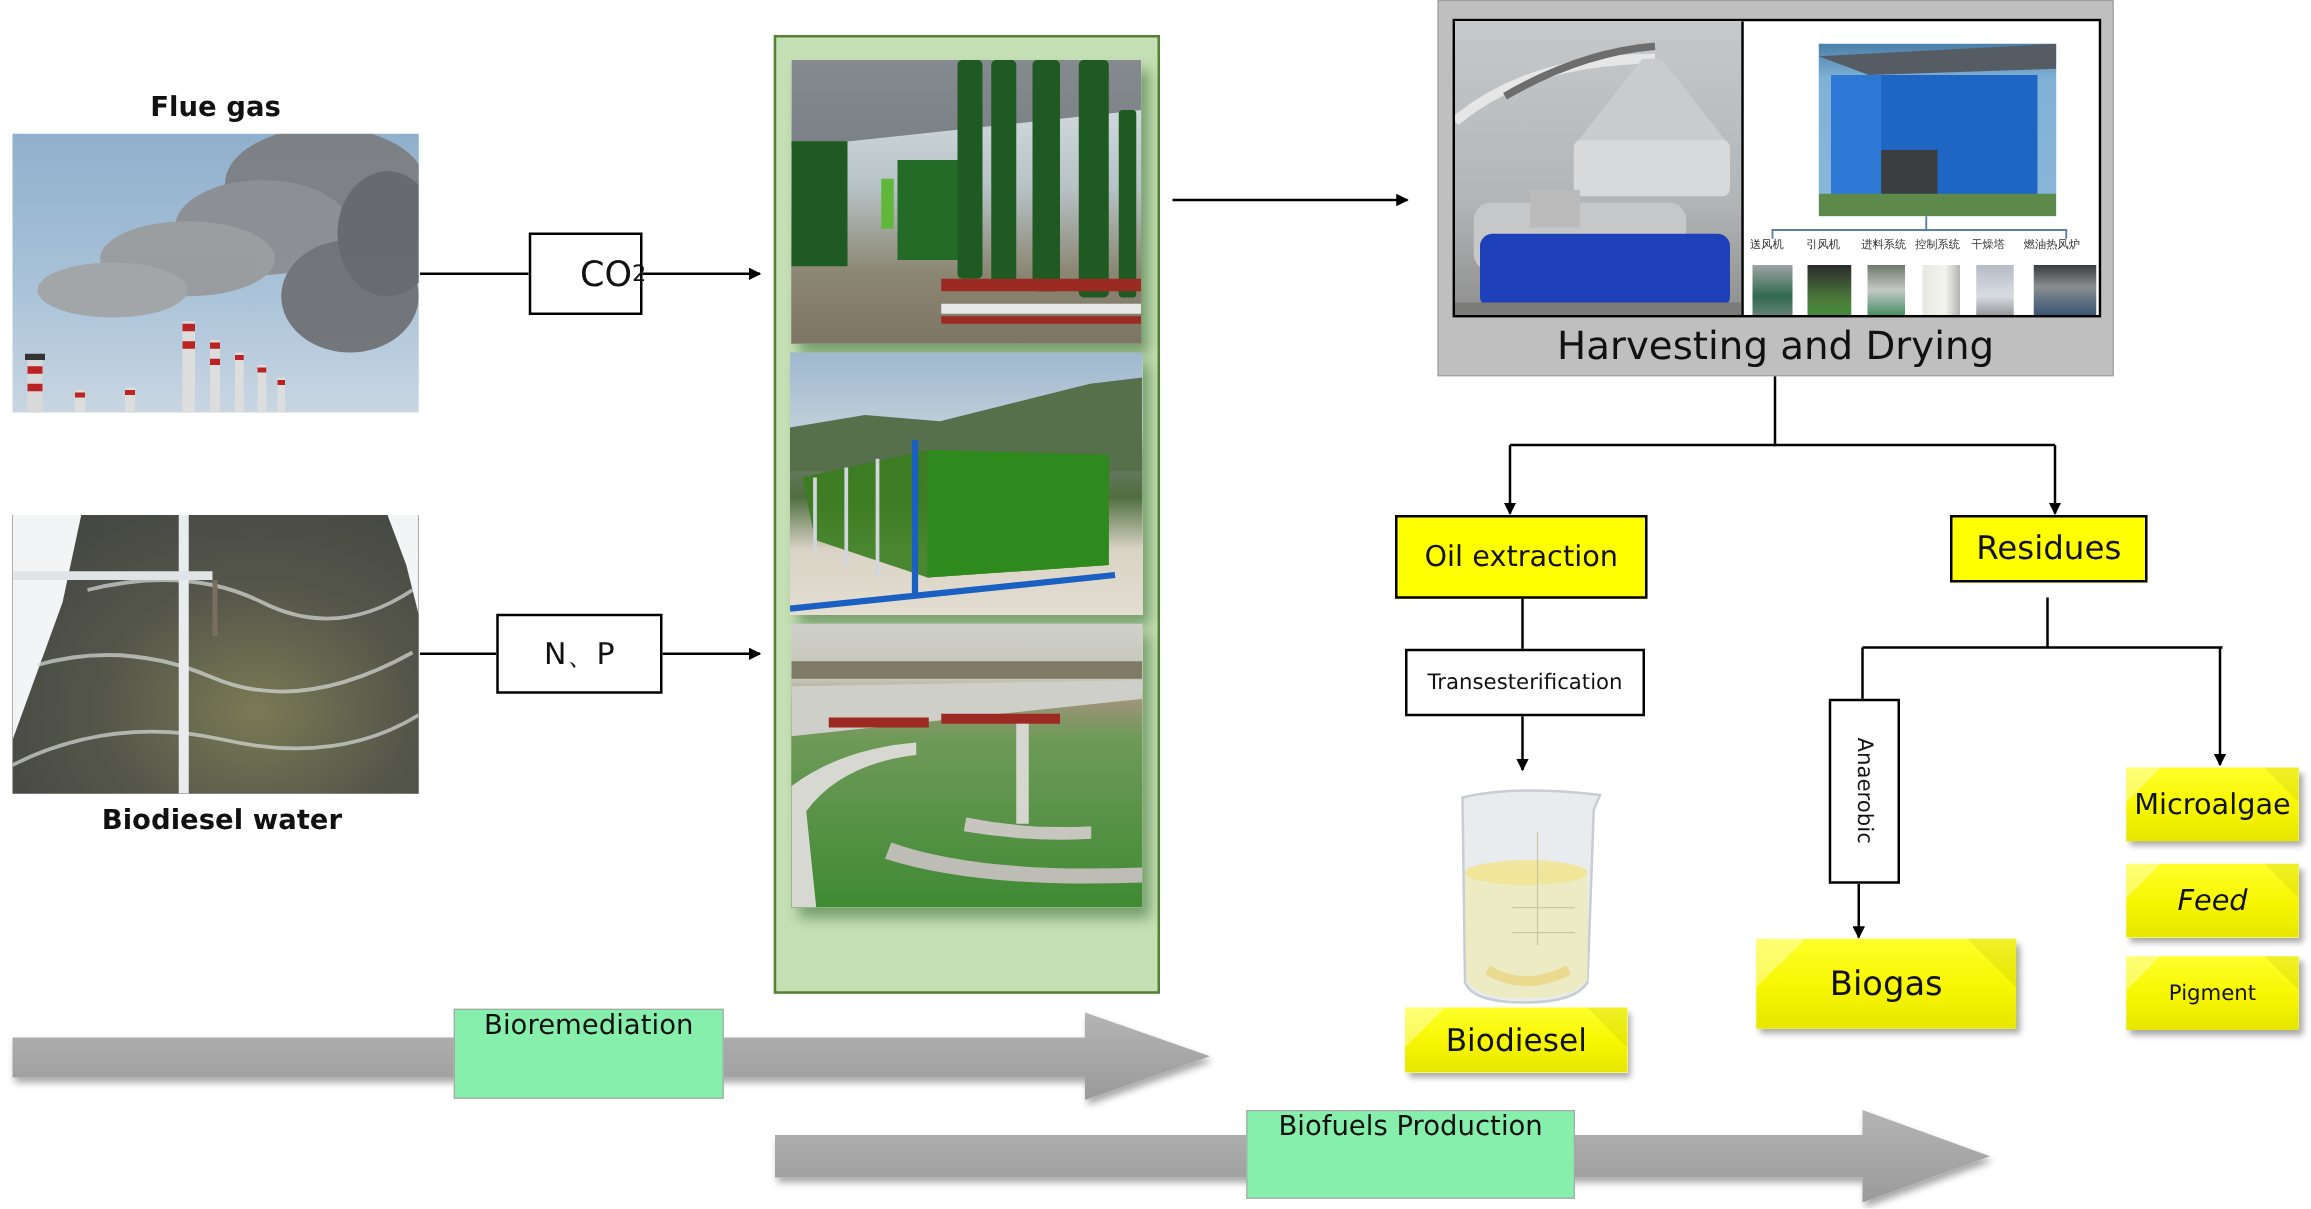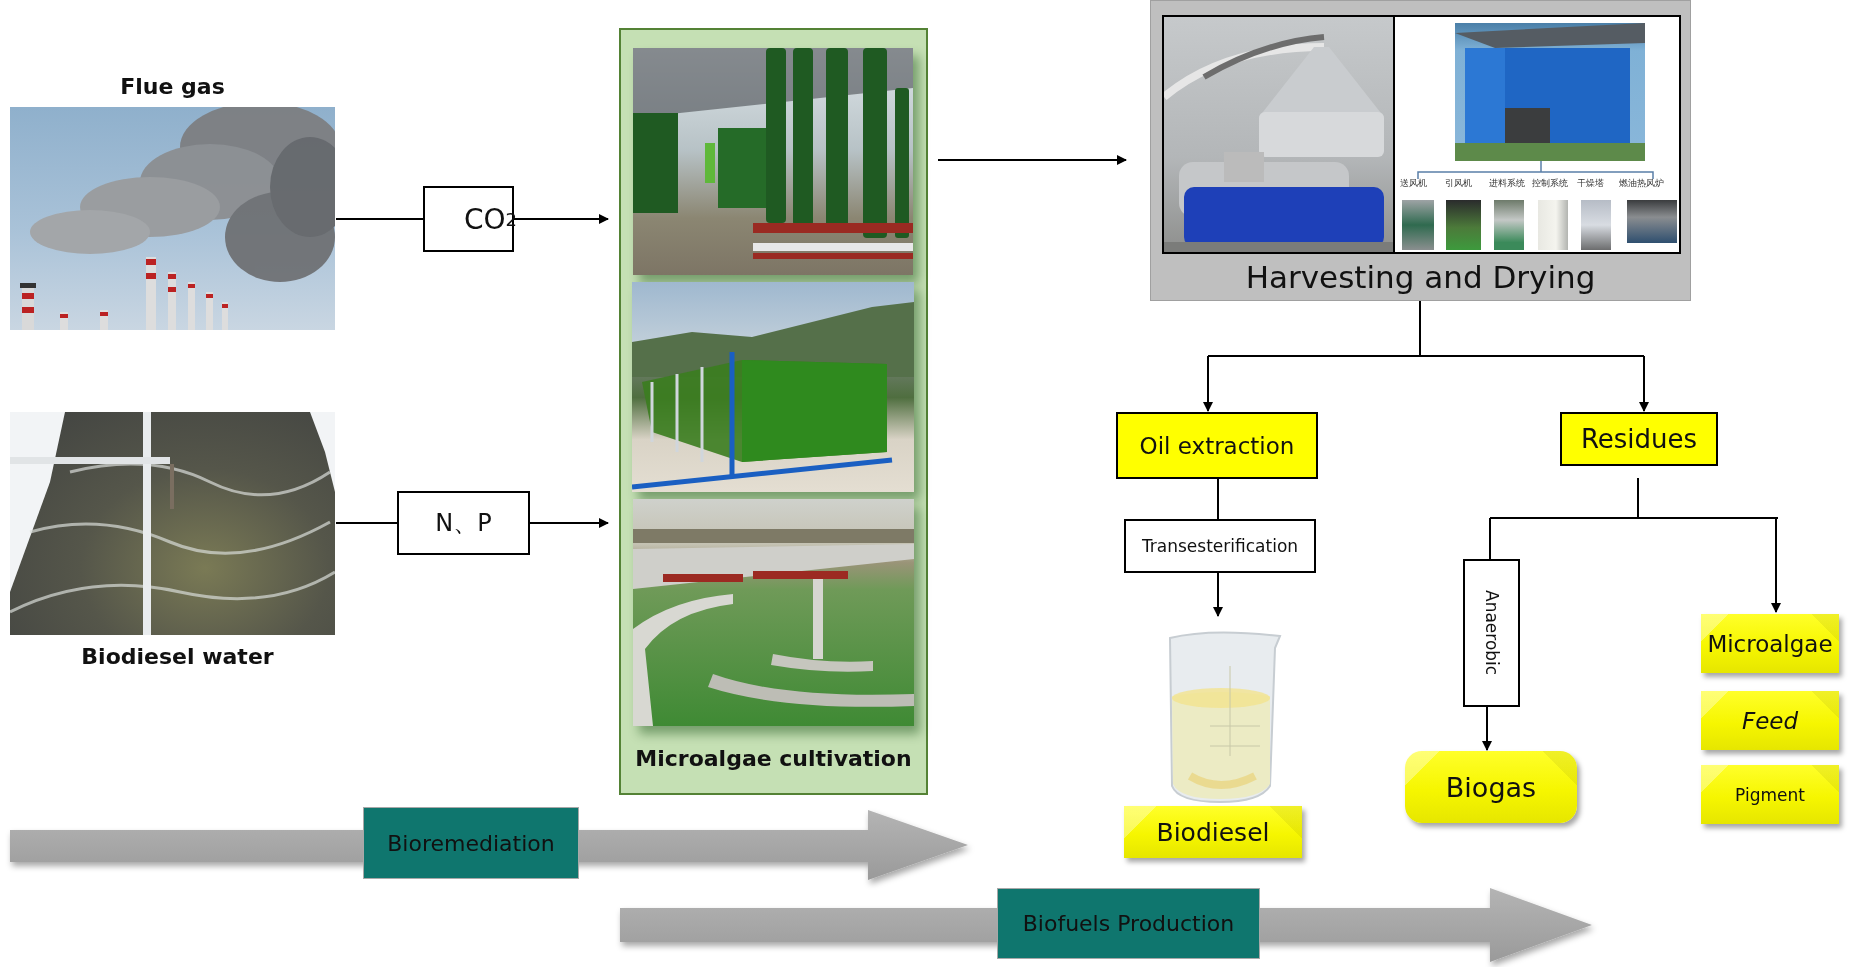--- a/index.html
+++ b/index.html
@@ -13,22 +13,22 @@
   .ybox { position:absolute; background:#ffff00; border:2px solid #000; box-sizing:border-box;
           display:flex; align-items:center; justify-content:center; font-size:23px; }
   .bevel { position:absolute; box-sizing:border-box; display:flex; align-items:center; justify-content:center;
            font-size:25px; color:#111;
            background:
              linear-gradient(135deg, rgba(255,255,255,0.35) 0 14%, transparent 14%),
              linear-gradient(225deg, rgba(0,0,0,0.06) 0 14%, transparent 14%),
              linear-gradient(180deg, #ffff2a 0%, #f6f600 55%, #e6e600 100%);
            box-shadow: 3px 4px 5px rgba(0,0,0,0.35); }
   .bigarrow { position:absolute; }
-  .arrow-label { position:absolute; background:#0f766e; border:1px solid #a8a8a8; box-sizing:border-box;
-                 display:flex; align-items:center; justify-content:center; font-size:22px; }
+  .arrow-label { position:absolute; background:#86efac; border:1px solid #a8a8a8; box-sizing:border-box;
+                 display:flex; align-items:flex-start; justify-content:center; font-size:22px; }
   svg.lines { position:absolute; left:0; top:0; }
   .cn { font-size:9px; color:#333; position:absolute; white-space:nowrap; }
 </style>
 </head>
 <body>
 
 <div class="abs label-bold" style="left:10px; top:74px; width:325px;">Flue gas</div>
 <div class="photo" style="left:10px; top:107px; width:325px; height:223px;
             background:linear-gradient(180deg,#8fb0cc 0%,#a9c2d8 55%,#c9d6e2 100%);">
   <svg width="325" height="223" viewBox="0 0 325 223">
@@ -159,40 +159,39 @@
       <rect x="0" y="30" width="281" height="14" fill="#7e7a66"></rect>
       <polygon points="0,50 281,45 281,60 0,90" fill="#cfcfca"></polygon>
       <rect x="30" y="75" width="80" height="8" fill="#9c2a22"></rect>
       <rect x="120" y="72" width="95" height="8" fill="#9c2a22"></rect>
       <rect x="180" y="80" width="10" height="80" fill="#d6d6d0"></rect>
       <path d="M0 130 Q40 100 100 95 L100 105 Q40 112 12 150 L20 227 L0 227 Z" fill="#d8d8d2"></path>
       <path d="M80 175 Q150 200 281 195 L281 207 Q150 212 75 188 Z" fill="#bdbdb5"></path>
       <path d="M140 155 Q190 165 240 162 L240 172 Q190 175 138 166 Z" fill="#c6c6be"></path>
     </svg>
   </div>
-  <div class="abs label-bold" style="left:0; width:305px; top:716px;">Microalgae cultivation</div>
 </div>
 
 <div class="abs" style="left:1150px; top:0; width:541px; height:301px; background:#bfbfbf; border:1px solid #a0a0a0; box-sizing:border-box;">
   <div class="abs" style="left:11px; top:14px; width:519px; height:239px; border:2px solid #000; background:#fff; box-sizing:border-box; overflow:hidden;">
     <div class="photo" style="left:0; top:0; width:229px; height:235px; border-right:2px solid #000;
                 background:linear-gradient(180deg,#c6c9cb 0%,#b3b6b8 60%,#8e8f8d 100%);">
       <svg width="229" height="235" viewBox="0 0 229 235">
         <path d="M0 80 Q60 30 160 30" stroke="#e6e6e6" stroke-width="8" fill="none"></path>
         <path d="M40 60 Q100 25 160 20" stroke="#6d6d6d" stroke-width="6" fill="none"></path>
         <polygon points="150,30 165,30 220,100 95,100" fill="#c9cccf"></polygon>
         <rect x="95" y="95" width="125" height="45" rx="6" fill="#d7d9db"></rect>
         <rect x="15" y="145" width="170" height="55" rx="14" fill="#c5c7c9"></rect>
         <rect x="20" y="170" width="200" height="60" rx="10" fill="#1e40b8"></rect>
         <rect x="60" y="135" width="40" height="30" fill="#bbb"></rect>
         <rect x="0" y="225" width="229" height="10" fill="#7b7c7a"></rect>
       </svg>
     </div>
     <div class="photo" style="left:62px; top:4px; width:0; height:0;"></div>
-    <div class="abs" style="left:231px; top:0; width:240px; height:235px;">
+    <div class="abs" style="left:231px; top:12px; width:240px; height:235px;">
       <div class="photo" style="left:60px; top:6px; width:190px; height:138px;
                   background:linear-gradient(180deg,#4a7fa8 0%,#7fb1d6 20%,#8ab7da 100%);">
         <svg width="190" height="138" viewBox="0 0 190 138">
           <polygon points="0,10 190,0 190,20 40,25" fill="#555c63"></polygon>
           <rect x="10" y="25" width="165" height="100" fill="#1f66c4"></rect>
           <rect x="10" y="25" width="40" height="100" fill="#2c78d4"></rect>
           <rect x="50" y="85" width="45" height="40" fill="#3b3d3e"></rect>
           <rect x="0" y="120" width="190" height="18" fill="#5d8a4a"></rect>
         </svg>
       </div>
@@ -237,21 +236,21 @@
 <div class="bevel" style="left:1124px; top:806px; width:178px; height:52px;">
   <span>Biodiesel</span>
 </div>
 
 <div class="ybox" style="left:1560px; top:412px; width:158px; height:54px; font-size:26px;">
   <span>Residues</span>
 </div>
 <div class="box" style="left:1463px; top:559px; width:57px; height:148px; font-size:17px;">
   <span style="writing-mode:vertical-rl;">Anaerobic</span>
 </div>
-<div class="bevel" style="left:1405px; top:751px; width:172px; height:72px; font-size:27px;border-radius:17px;">
+<div class="bevel" style="left:1405px; top:751px; width:208px; height:72px; font-size:27px;">
   <span>Biogas</span>
 </div>
 <div class="bevel" style="left:1701px; top:614px; width:138px; height:59px; font-size:23px;">
   <span>Microalgae</span>
 </div>
 <div class="bevel" style="left:1701px; top:691px; width:138px; height:59px; font-size:23px;font-style:italic;">
   <span>Feed</span>
 </div>
 <div class="bevel" style="left:1701px; top:765px; width:138px; height:59px; font-size:17px;">
   <span>Pigment</span>

